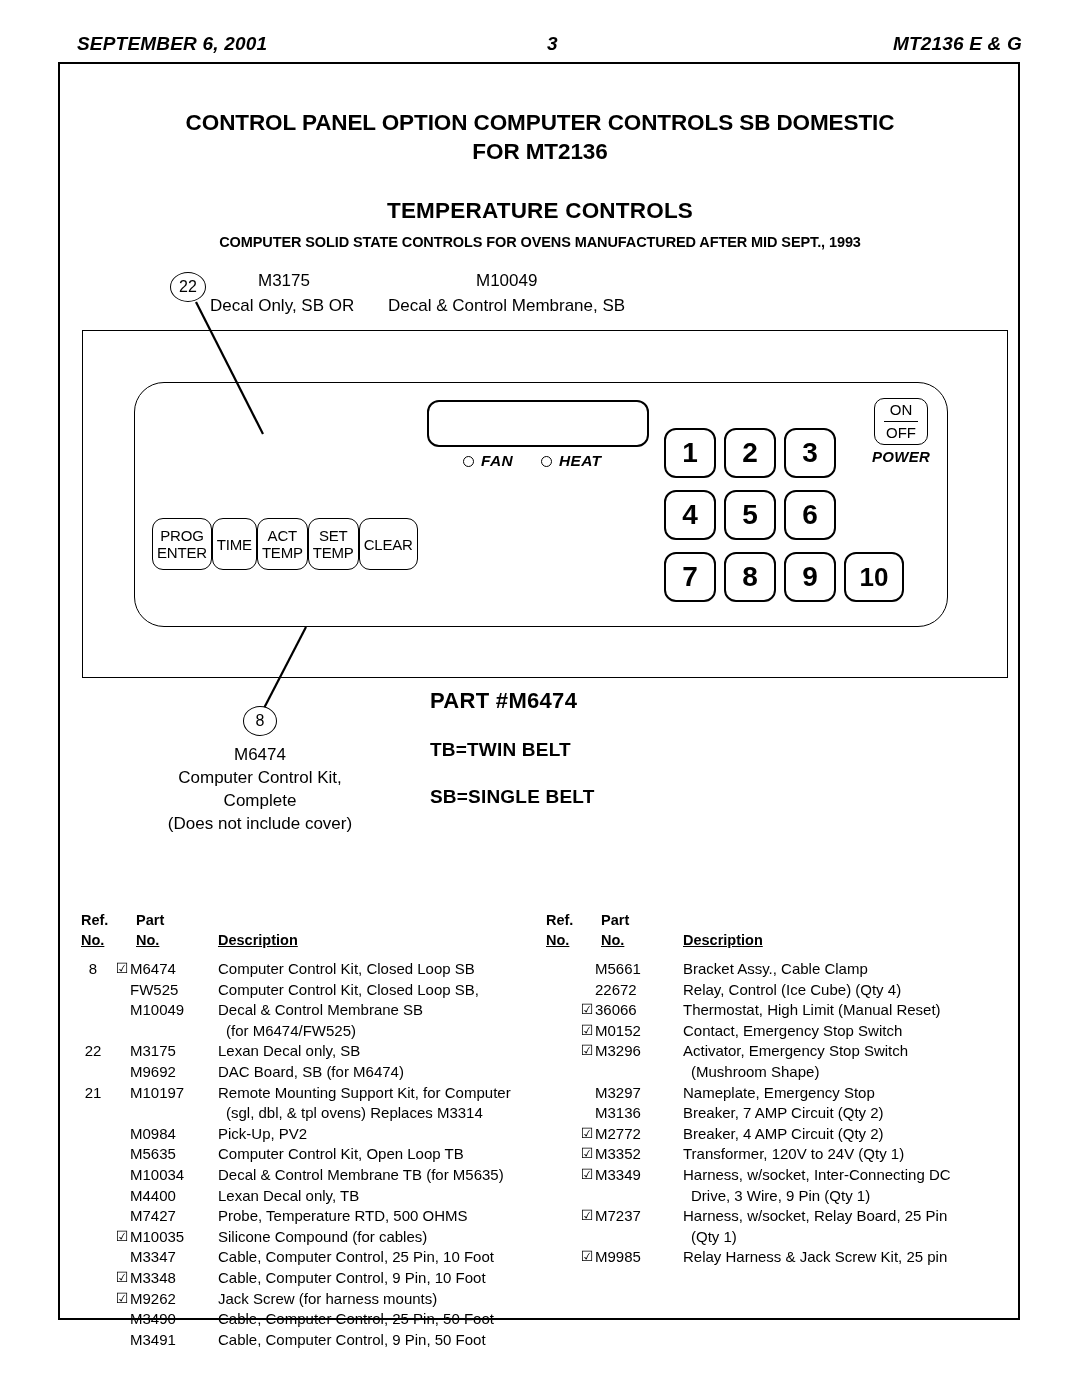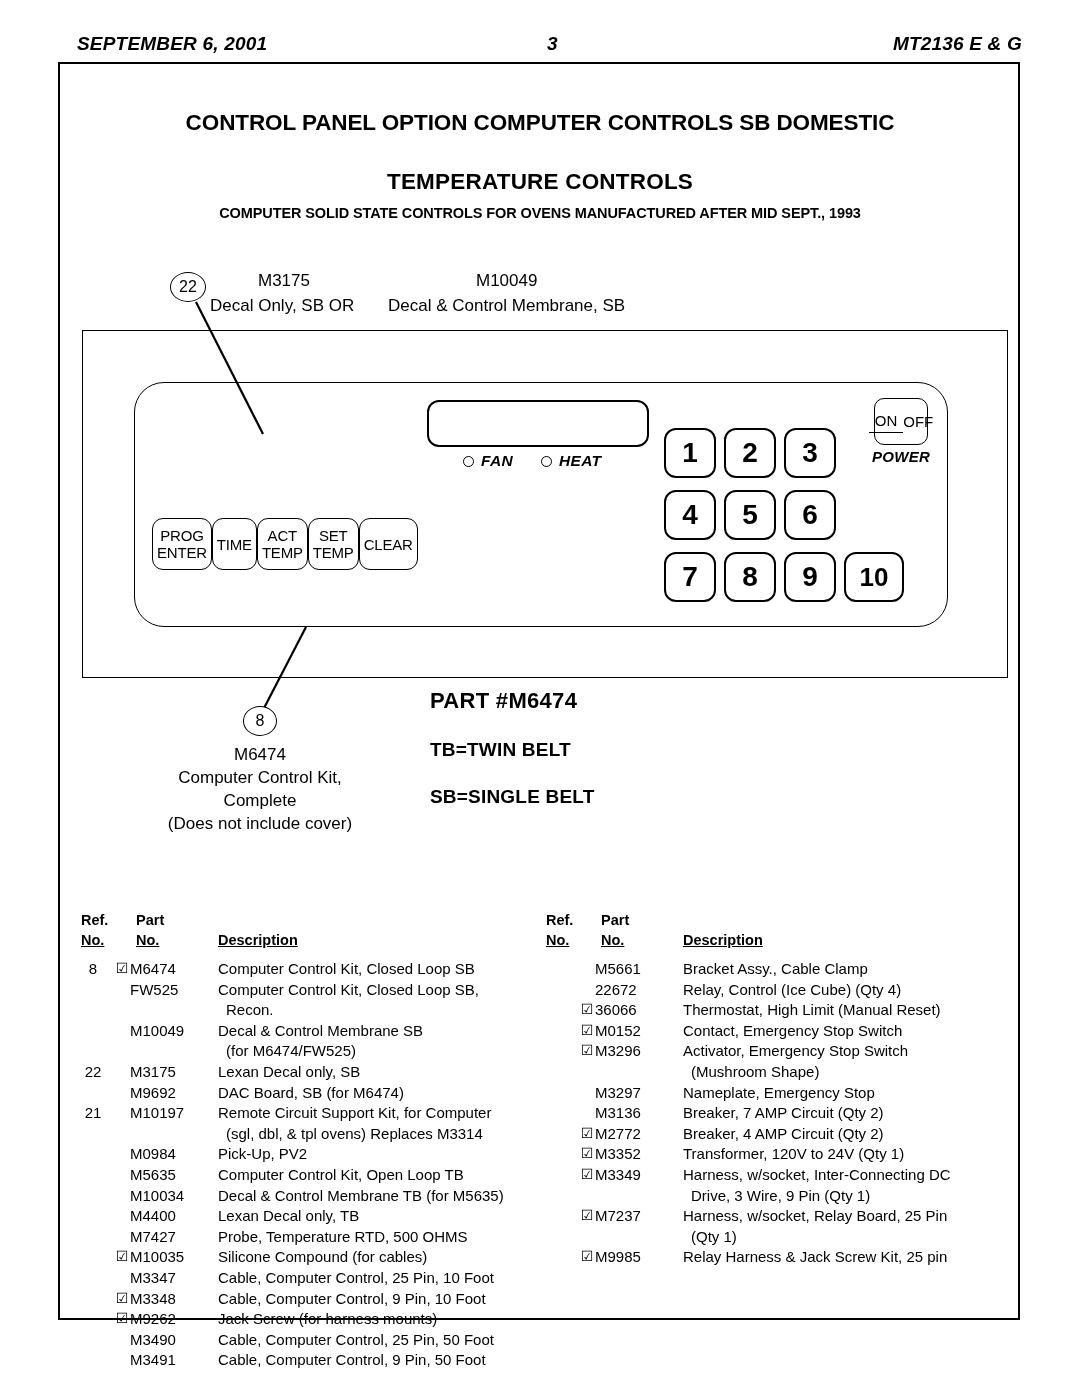--- a/index.html
+++ b/index.html
@@ -226,21 +226,21 @@
   }
   #power-button {
     width: 54px;
     height: 47px;
     border: 1.8px solid #000;
     border-radius: 10px;
     background: #fff;
     box-sizing: border-box;
     margin: 0 auto;
     display: flex;
-    flex-direction: row;
+    flex-direction: column;
     align-items: center;
     justify-content: center;
     font-size: 15px;
     line-height: 20px;
   }
   #power-on  { border-bottom: 1.6px solid #000; padding: 0 6px 1px 6px; }
   #power-off { padding-top: 1px; }
   #power-label {
     text-align: center;
     font-style: italic;
@@ -356,20 +356,21 @@
   <div class="hdr-text" id="hdr-date">SEPTEMBER 6, 2001</div>
   <div class="hdr-text" id="hdr-page">3</div>
   <div class="hdr-text" id="hdr-model">MT2136 E &amp; G</div>
 </div>
 
 <div id="page-border"></div>
 
 <div id="title-block">
   <div id="doc-title">
     <div>CONTROL PANEL OPTION COMPUTER CONTROLS SB DOMESTIC</div>
+    <div>FOR MT2136</div>
   </div>
   <div id="section-title">TEMPERATURE CONTROLS</div>
   <div id="section-note">COMPUTER SOLID STATE CONTROLS FOR OVENS MANUFACTURED AFTER MID SEPT., 1993</div>
 </div>
 
 <div id="callout-22-group">
   <div class="balloon" id="balloon-22">22</div>
   <div id="callout-22-labels">
     <div class="cal-row">
       <span class="cal-a">M3175</span>
@@ -479,26 +480,20 @@
         </div>
         <div class="trow">
           <span class="c-ref"></span>
           <span class="c-chk"></span>
           <span class="c-part">FW525</span>
           <span class="c-desc">Computer Control Kit, Closed Loop SB,</span>
         </div>
         <div class="trow">
           <span class="c-ref"></span>
           <span class="c-chk"></span>
-          <span class="c-part"></span>
-          <span class="c-desc cont">Recon.</span>
-        </div>
-        <div class="trow">
-          <span class="c-ref"></span>
-          <span class="c-chk"></span>
           <span class="c-part">M10049</span>
           <span class="c-desc">Decal &amp; Control Membrane SB</span>
         </div>
         <div class="trow">
           <span class="c-ref"></span>
           <span class="c-chk"></span>
           <span class="c-part"></span>
           <span class="c-desc cont">(for M6474/FW525)</span>
         </div>
         <div class="trow">
@@ -510,21 +505,21 @@
         <div class="trow">
           <span class="c-ref"></span>
           <span class="c-chk"></span>
           <span class="c-part">M9692</span>
           <span class="c-desc">DAC Board, SB (for M6474)</span>
         </div>
         <div class="trow">
           <span class="c-ref">21</span>
           <span class="c-chk"></span>
           <span class="c-part">M10197</span>
-          <span class="c-desc">Remote Circuit Support Kit, for Computer</span>
+          <span class="c-desc">Remote Mounting Support Kit, for Computer</span>
         </div>
         <div class="trow">
           <span class="c-ref"></span>
           <span class="c-chk"></span>
           <span class="c-part"></span>
           <span class="c-desc cont">(sgl, dbl, &amp; tpl ovens) Replaces M3314</span>
         </div>
         <div class="trow">
           <span class="c-ref"></span>
           <span class="c-chk"></span>

